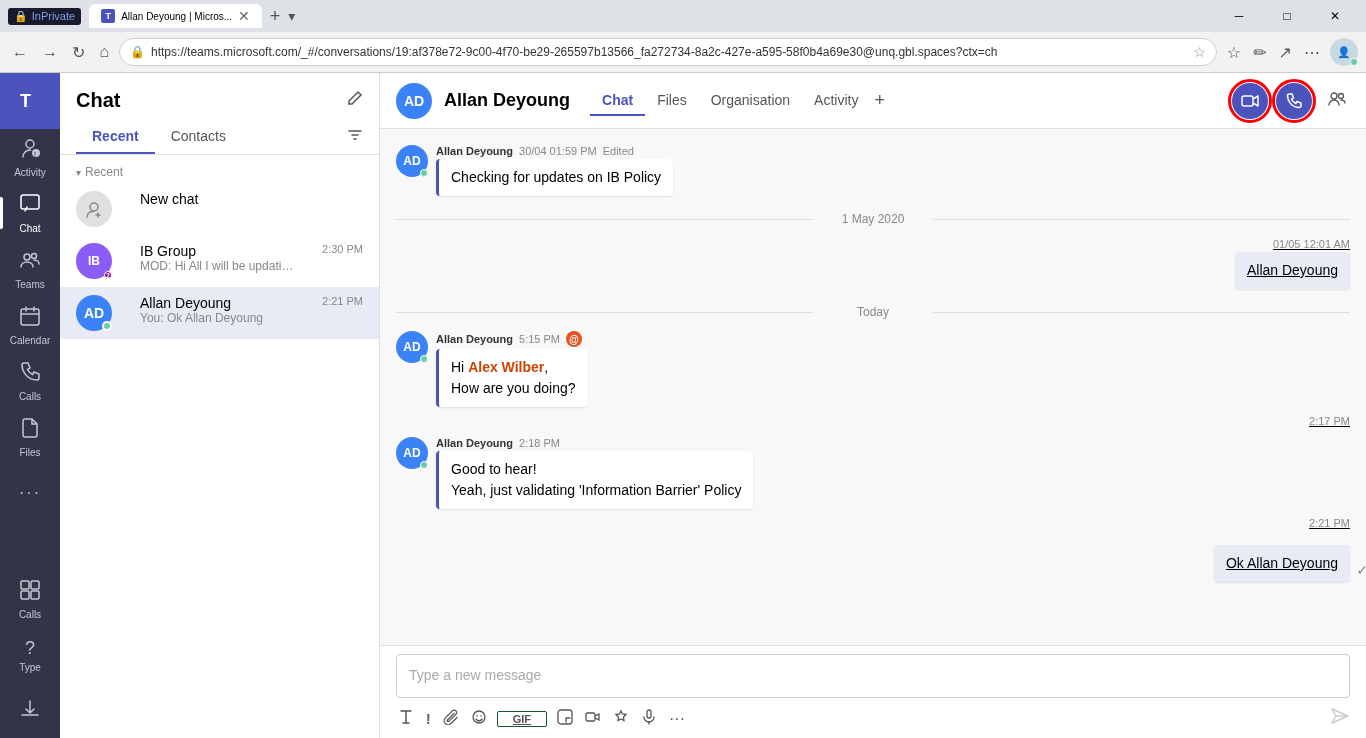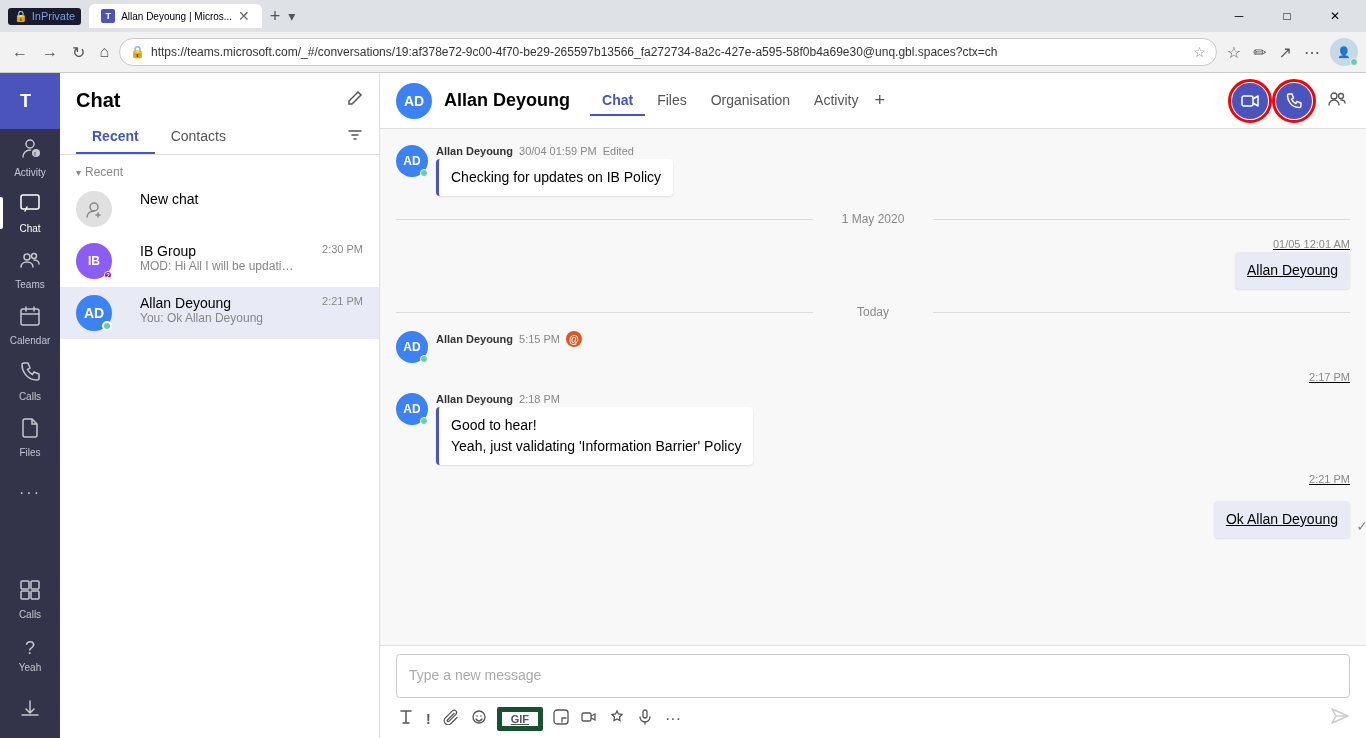--- a/index.html
+++ b/index.html
@@ -443,21 +443,21 @@
             <rect x="2" y="2" width="8" height="8" rx="1" stroke="#c5c6d0" stroke-width="1.5" fill="none"></rect>
             <rect x="12" y="2" width="8" height="8" rx="1" stroke="#c5c6d0" stroke-width="1.5" fill="none"></rect>
             <rect x="2" y="12" width="8" height="8" rx="1" stroke="#c5c6d0" stroke-width="1.5" fill="none"></rect>
             <rect x="12" y="12" width="8" height="8" rx="1" stroke="#c5c6d0" stroke-width="1.5" fill="none"></rect>
           </svg>
         </span>
         <span class="nav-label">Calls</span>
       </div>
       <div class="nav-item">
         <span class="nav-icon" style="font-size:18px;color:#c5c6d0;">?</span>
-        <span class="nav-label">Yeah</span>
+        <span class="nav-label">Type</span>
       </div>
       <div class="nav-item">
         <span class="nav-icon">
           <svg width="22" height="22" viewBox="0 0 22 22" fill="none">
             <path d="M11 3v12m0 0l-4-4m4 4l4-4" stroke="#c5c6d0" stroke-width="1.5" stroke-linecap="round" stroke-linejoin="round"></path>
             <path d="M3 17h16" stroke="#c5c6d0" stroke-width="1.5" stroke-linecap="round"></path>
           </svg>
         </span>
       </div>
     </div>
@@ -596,20 +596,23 @@
         <div class="msg-avatar">
           <span>AD</span>
           <div class="msg-avatar-status"></div>
         </div>
         <div class="msg-content">
           <div class="msg-meta">
             <span class="msg-sender">Allan Deyoung</span>
             <span>5:15 PM</span>
             <span style="background:#e05520;color:#fff;border-radius:50%;width:16px;height:16px;display:inline-flex;align-items:center;justify-content:center;font-size:10px;font-weight:700;">@</span>
           </div>
+          <div class="msg-bubble-plain">
+            Hi <span class="mention">Alex Wilber</span>,<br>How are you doing?
+          </div>
         </div>
       </div>
 
       <div class="msg-row outgoing">
         <div class="outgoing-block">
           <div class="outgoing-meta">2:17 PM</div>
         </div>
       </div>
 
       <div class="msg-row">
@@ -659,21 +662,21 @@
           </svg>
         </button>
         <button class="msg-tool-btn">
           <svg width="16" height="16" viewBox="0 0 16 16" fill="none">
             <circle cx="8" cy="8" r="6" stroke="#555" stroke-width="1.3"></circle>
             <path d="M5 10s1.5 2 3 2 3-2 3-2" stroke="#555" stroke-width="1.3" stroke-linecap="round"></path>
             <circle cx="6" cy="7" r="0.8" fill="#555"></circle>
             <circle cx="10" cy="7" r="0.8" fill="#555"></circle>
           </svg>
         </button>
-        <button class="msg-tool-btn" style="font-size:11px;font-weight:700;border:5px solid #14532d;padding:1px 9px;border-radius:2px;text-decoration:underline;">GIF</button>
+        <button class="msg-tool-btn" style="font-size:11px;font-weight:700;border:1px solid #14532d;padding:1px 15px;border-radius:2px;text-decoration:underline;">GIF</button>
         <button class="msg-tool-btn">
           <svg width="16" height="16" viewBox="0 0 16 16" fill="none">
             <rect x="1" y="1" width="14" height="14" rx="3" stroke="#555" stroke-width="1.3"></rect>
             <path d="M9 9h4M9 9v4" stroke="#555" stroke-width="1.3" stroke-linecap="round"></path>
           </svg>
         </button>
         <button class="msg-tool-btn">
           <svg width="16" height="16" viewBox="0 0 16 16" fill="none">
             <rect x="1" y="4" width="9" height="8" rx="1.5" stroke="#555" stroke-width="1.3"></rect>
             <path d="M10 7l4-2v6l-4-2" stroke="#555" stroke-width="1.3"></path>

